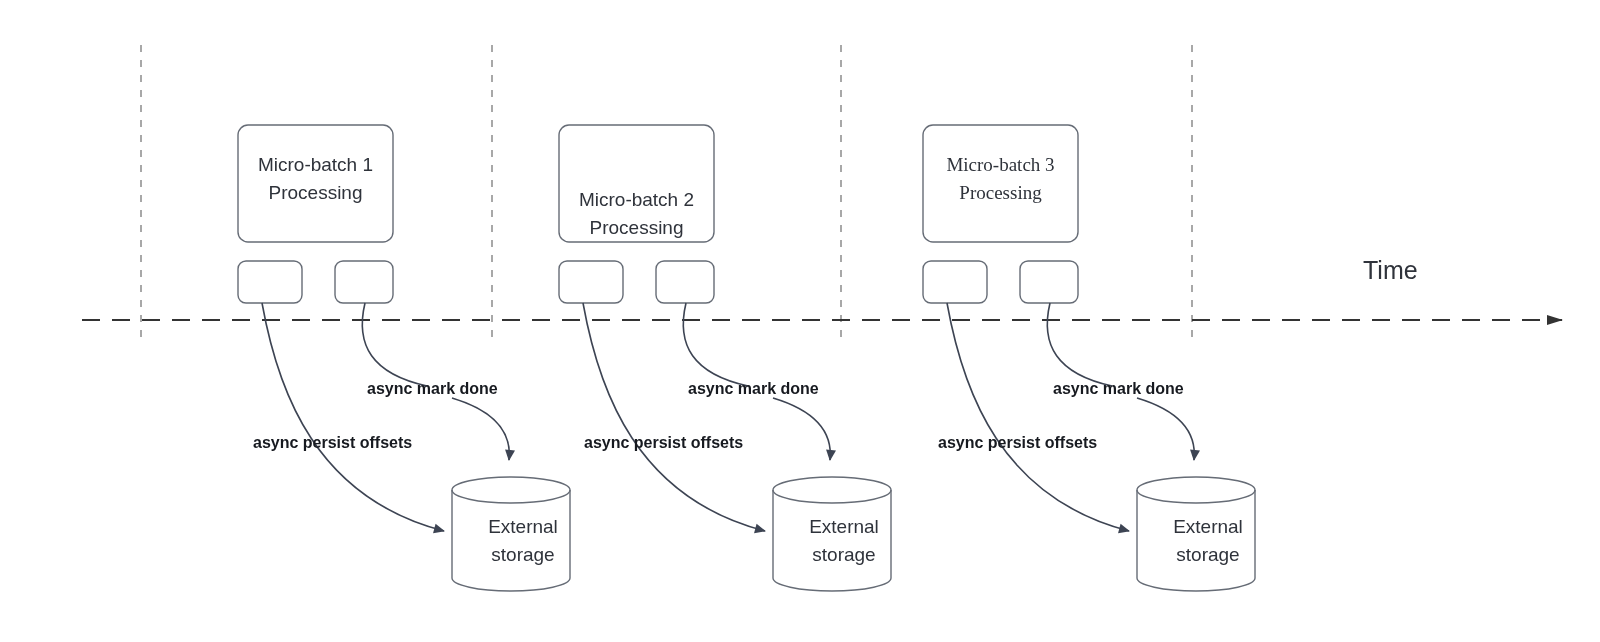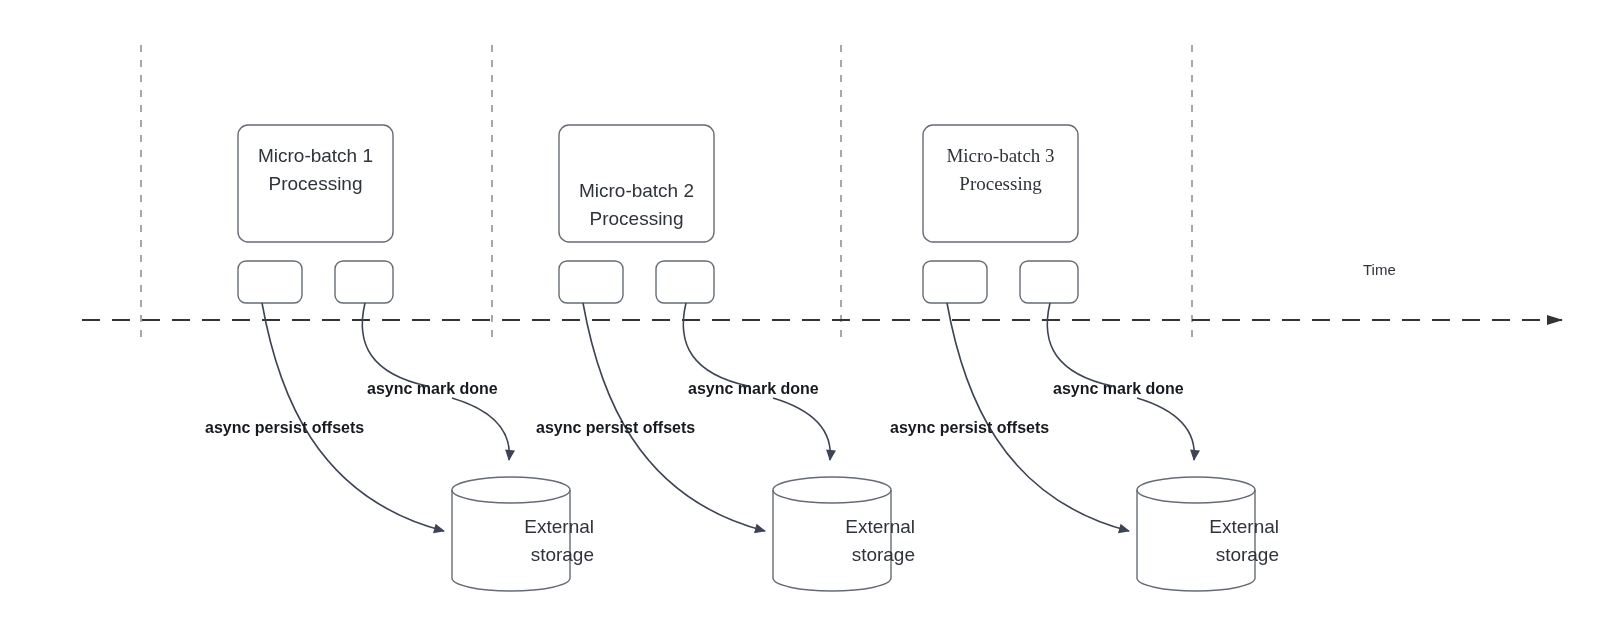--- a/index.html
+++ b/index.html
@@ -11,27 +11,27 @@
 
   
   .gridline{stroke:#a8a8a8;stroke-width:2;stroke-dasharray:7 8;fill:none;}
   .timeline{stroke:#333333;stroke-width:2;stroke-dasharray:18 12;fill:none;}
   .shape{stroke:#666c76;stroke-width:1.4;fill:#ffffff;}
   .shape-line{stroke:#666c76;stroke-width:1.4;fill:none;}
   .curve{stroke:#3d4453;stroke-width:1.6;fill:none;}
 
   
   .txt{position:absolute;color:#2f333b;}
-  .box-label{width:155px;height:117px;top:111px;display:flex;flex-direction:column;
+  .box-label{width:155px;height:117px;top:120px;display:flex;flex-direction:column;
              align-items:center;justify-content:center;font-size:19px;line-height:28px;text-align:center;}
-  .storage-label{width:142px;top:513px;font-size:19px;line-height:28px;text-align:right;}
+  .storage-label{width:142px;top:513px;font-size:19px;line-height:28px;text-align:center;}
   .async-label{font-size:16px;font-weight:bold;color:#171a20;line-height:22px;white-space:nowrap;}
-  .persist{top:417px;}
+  .persist{top:432px;margin-left:48px;}
   .markdone{top:378px;}
-  .time-label{left:1363px;top:257px;font-size:15px;line-height:26px;}
+  .time-label{left:1363px;top:257px;font-size:25px;line-height:26px;}
 
   .s1.box-label{left:238px;} .s2.box-label{left:559px;margin-top:35px;} .s3.box-label{left:923px;font-family:Liberation Serif, serif;}
   .s1.storage-label{left:452px;} .s2.storage-label{left:773px;} .s3.storage-label{left:1137px;}
   .s1.persist{left:205px;} .s2.persist{left:536px;} .s3.persist{left:890px;}
   .s1.markdone{left:367px;} .s2.markdone{left:688px;} .s3.markdone{left:1053px;}
 </style>
 </head>
 <body>
 
 <div class="canvas">

